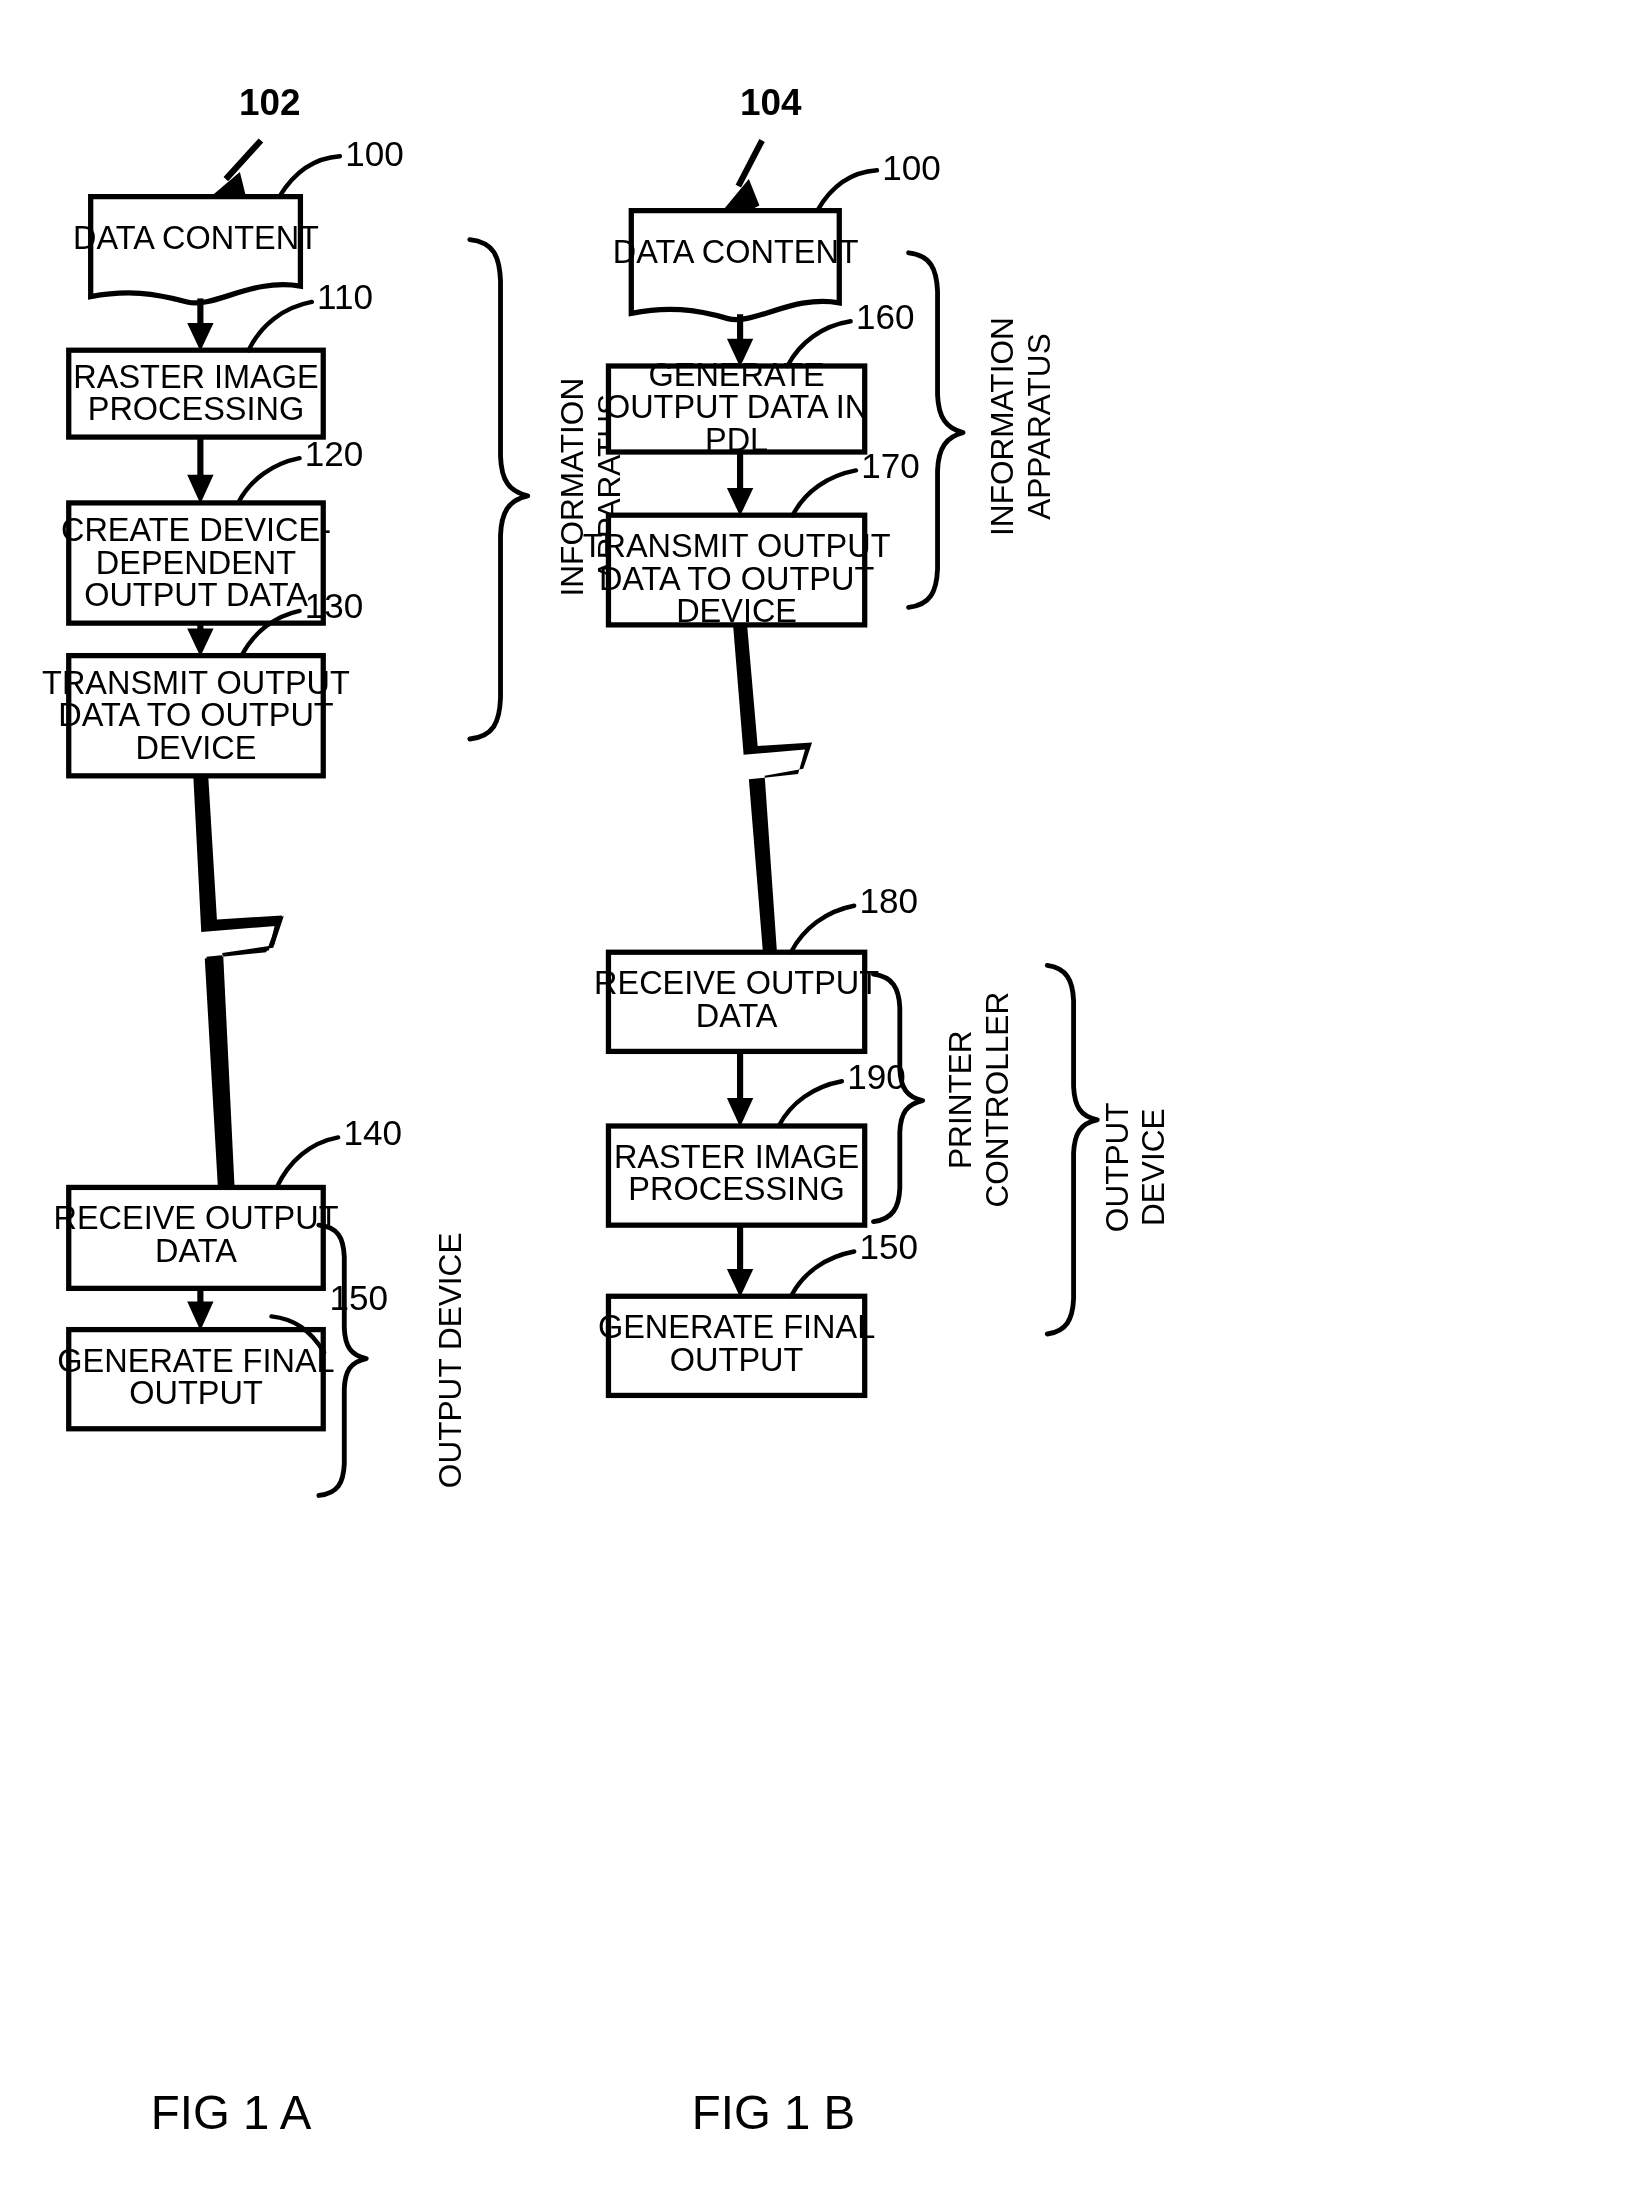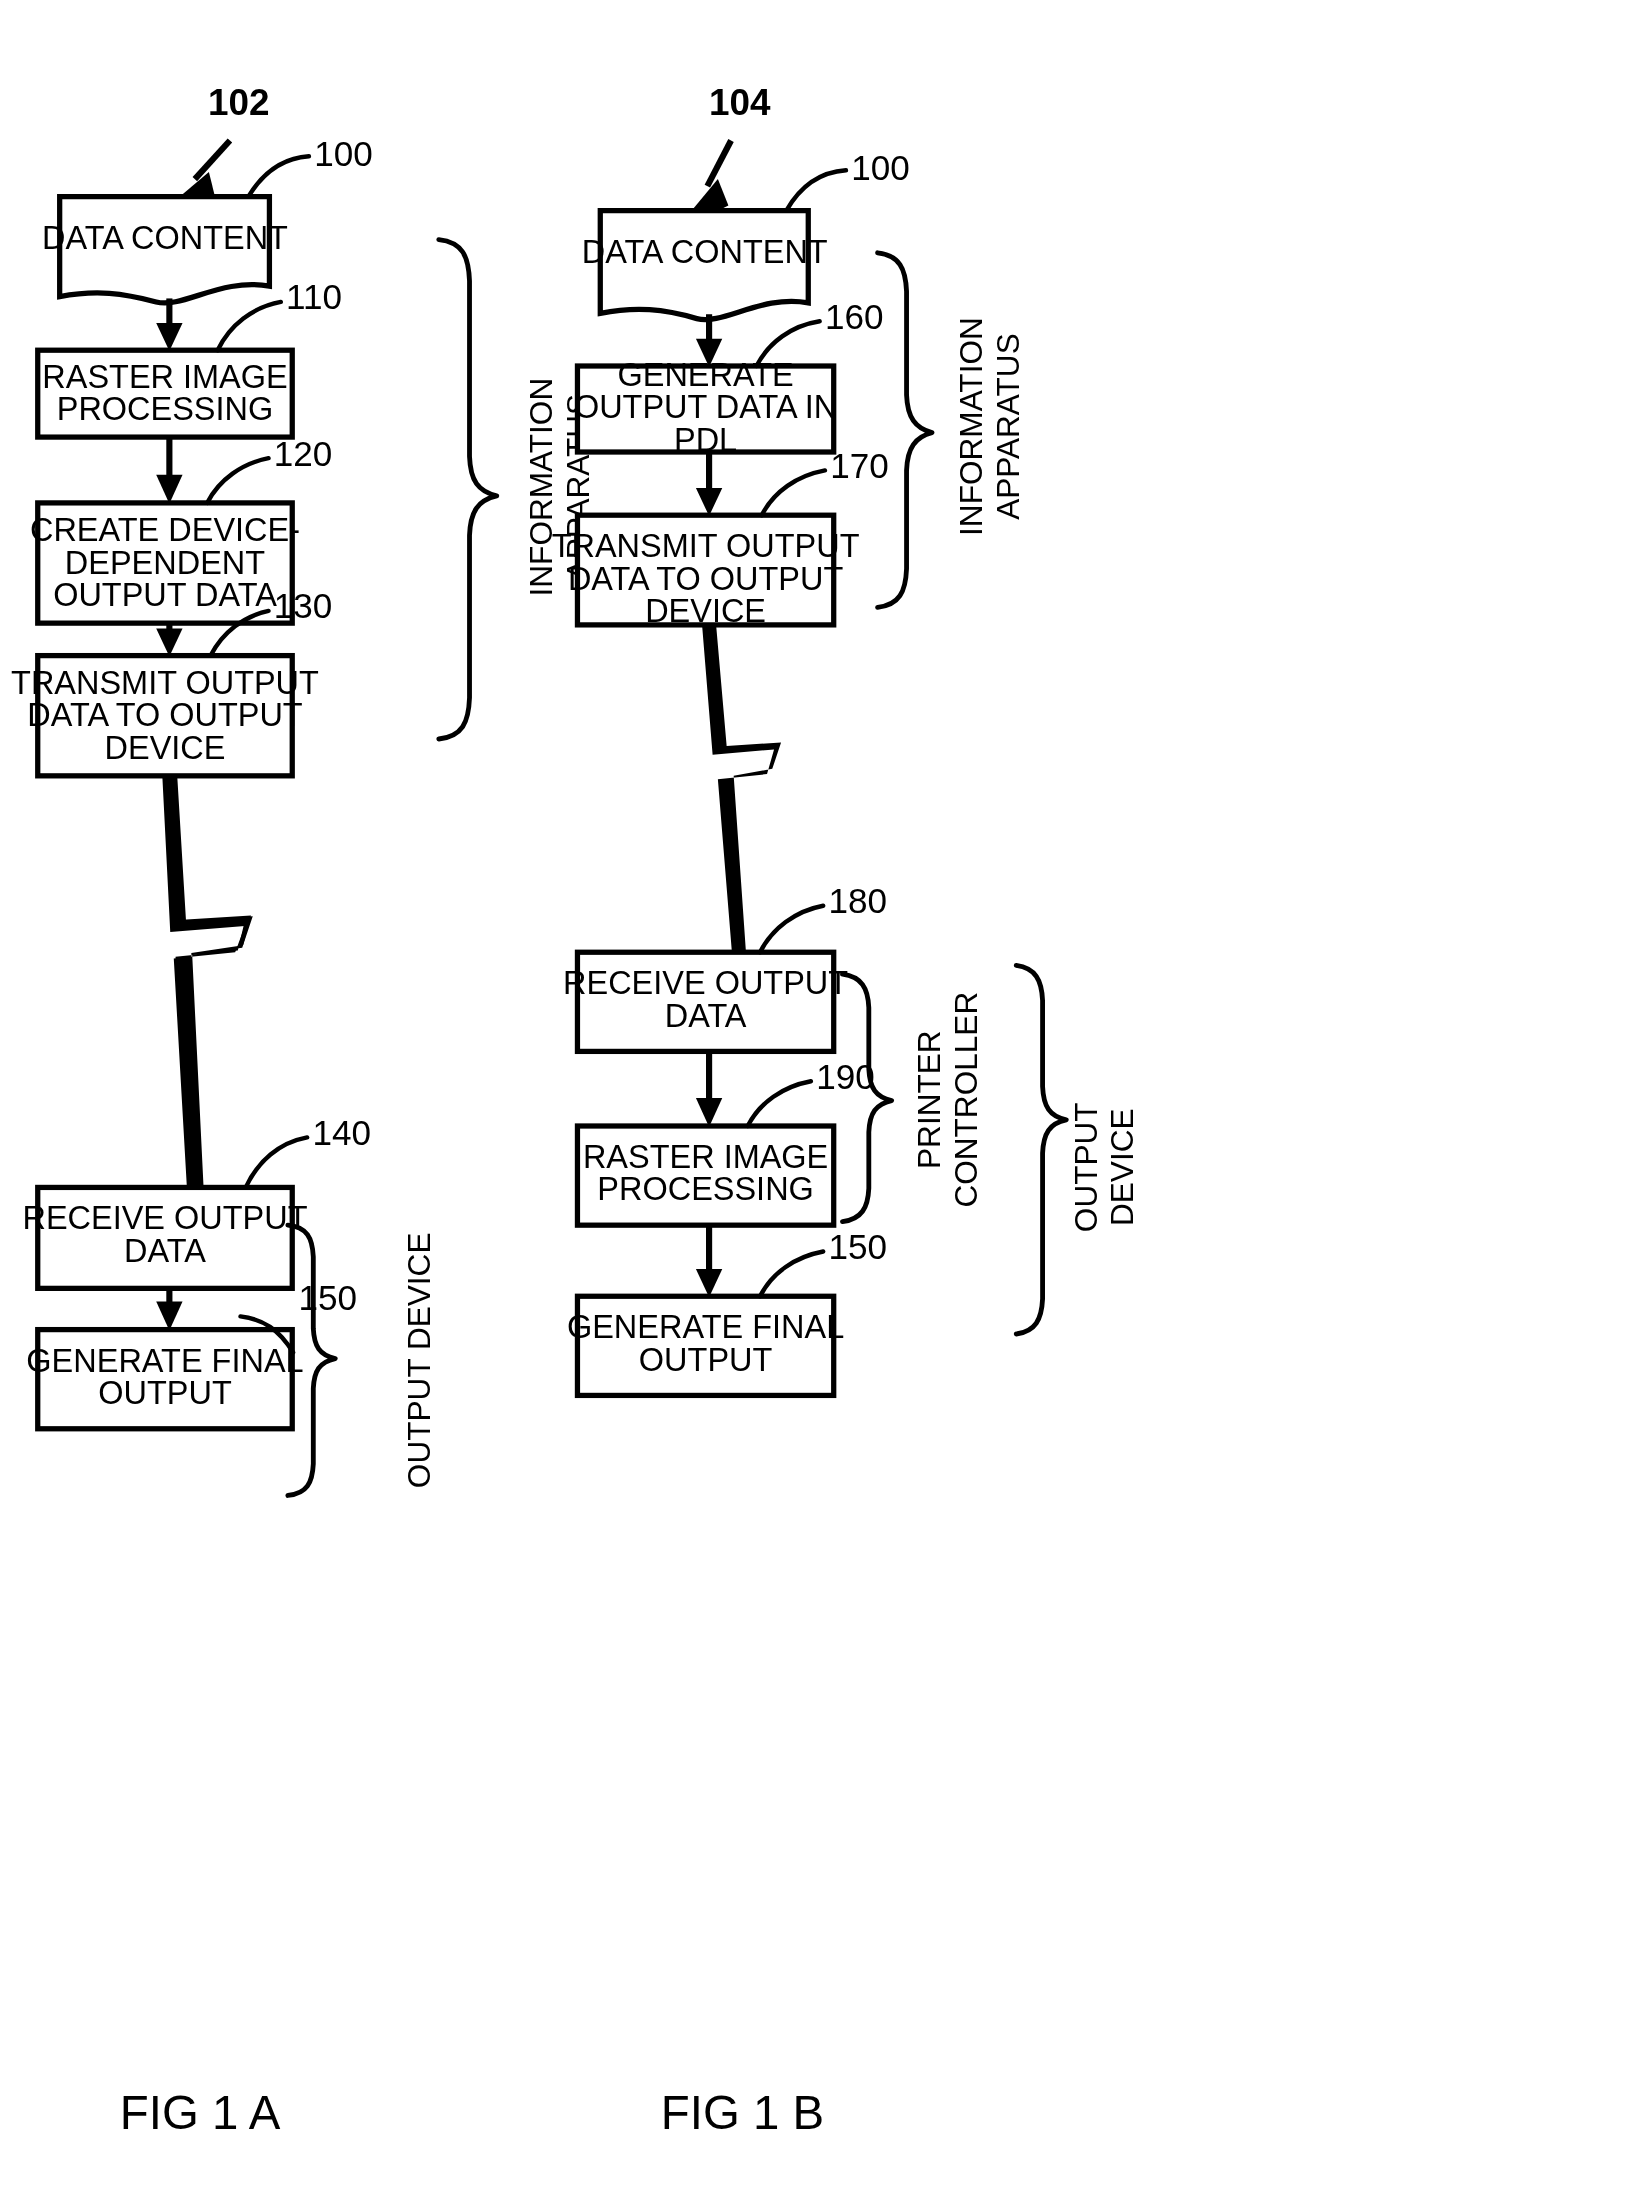--- a/index.html
+++ b/index.html
@@ -10,20 +10,21 @@
   body {
     width: 1649px;
     height: 2209px;
     font-family: "Liberation Sans", sans-serif;
     overflow: hidden;
   }
   #figure-root {
     position: relative;
     width: 1333px;
     height: 2209px;
+    margin-left: 31px;
   }
   svg#diagram {
     display: block;
     width: 1649px;
     height: 2209px;
   }
   .shape-stroke {
     fill: #ffffff;
     stroke: #000000;
     stroke-width: 6;

